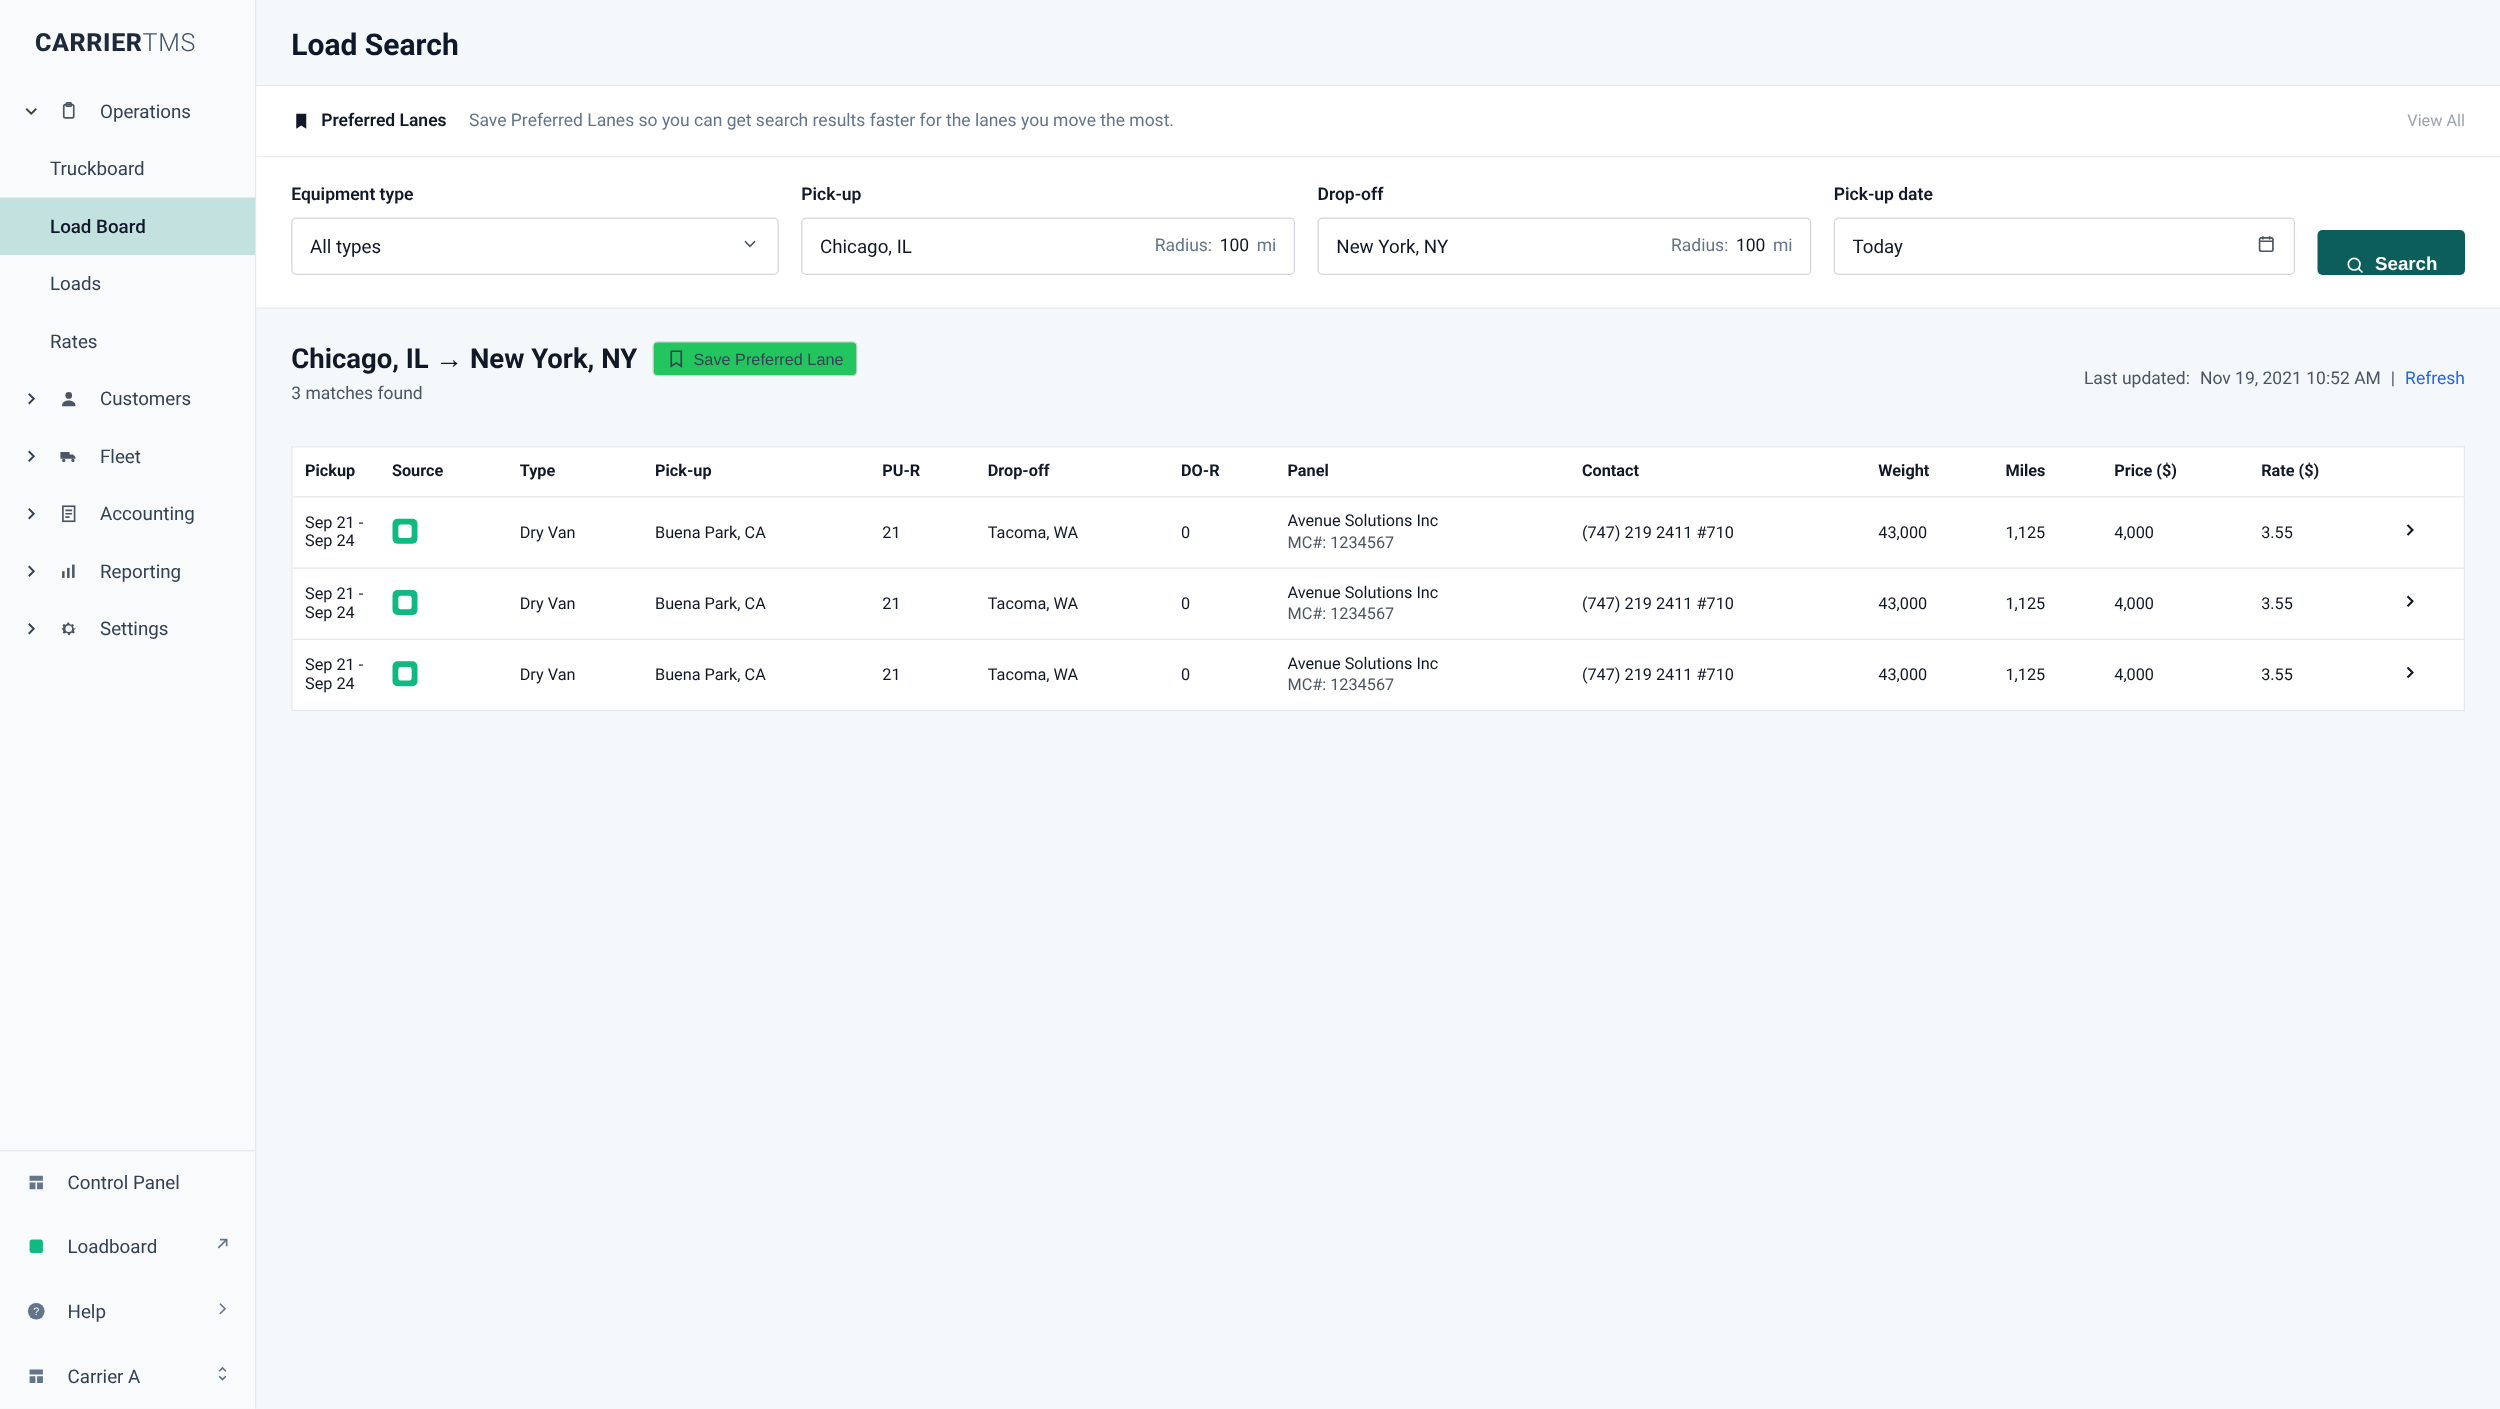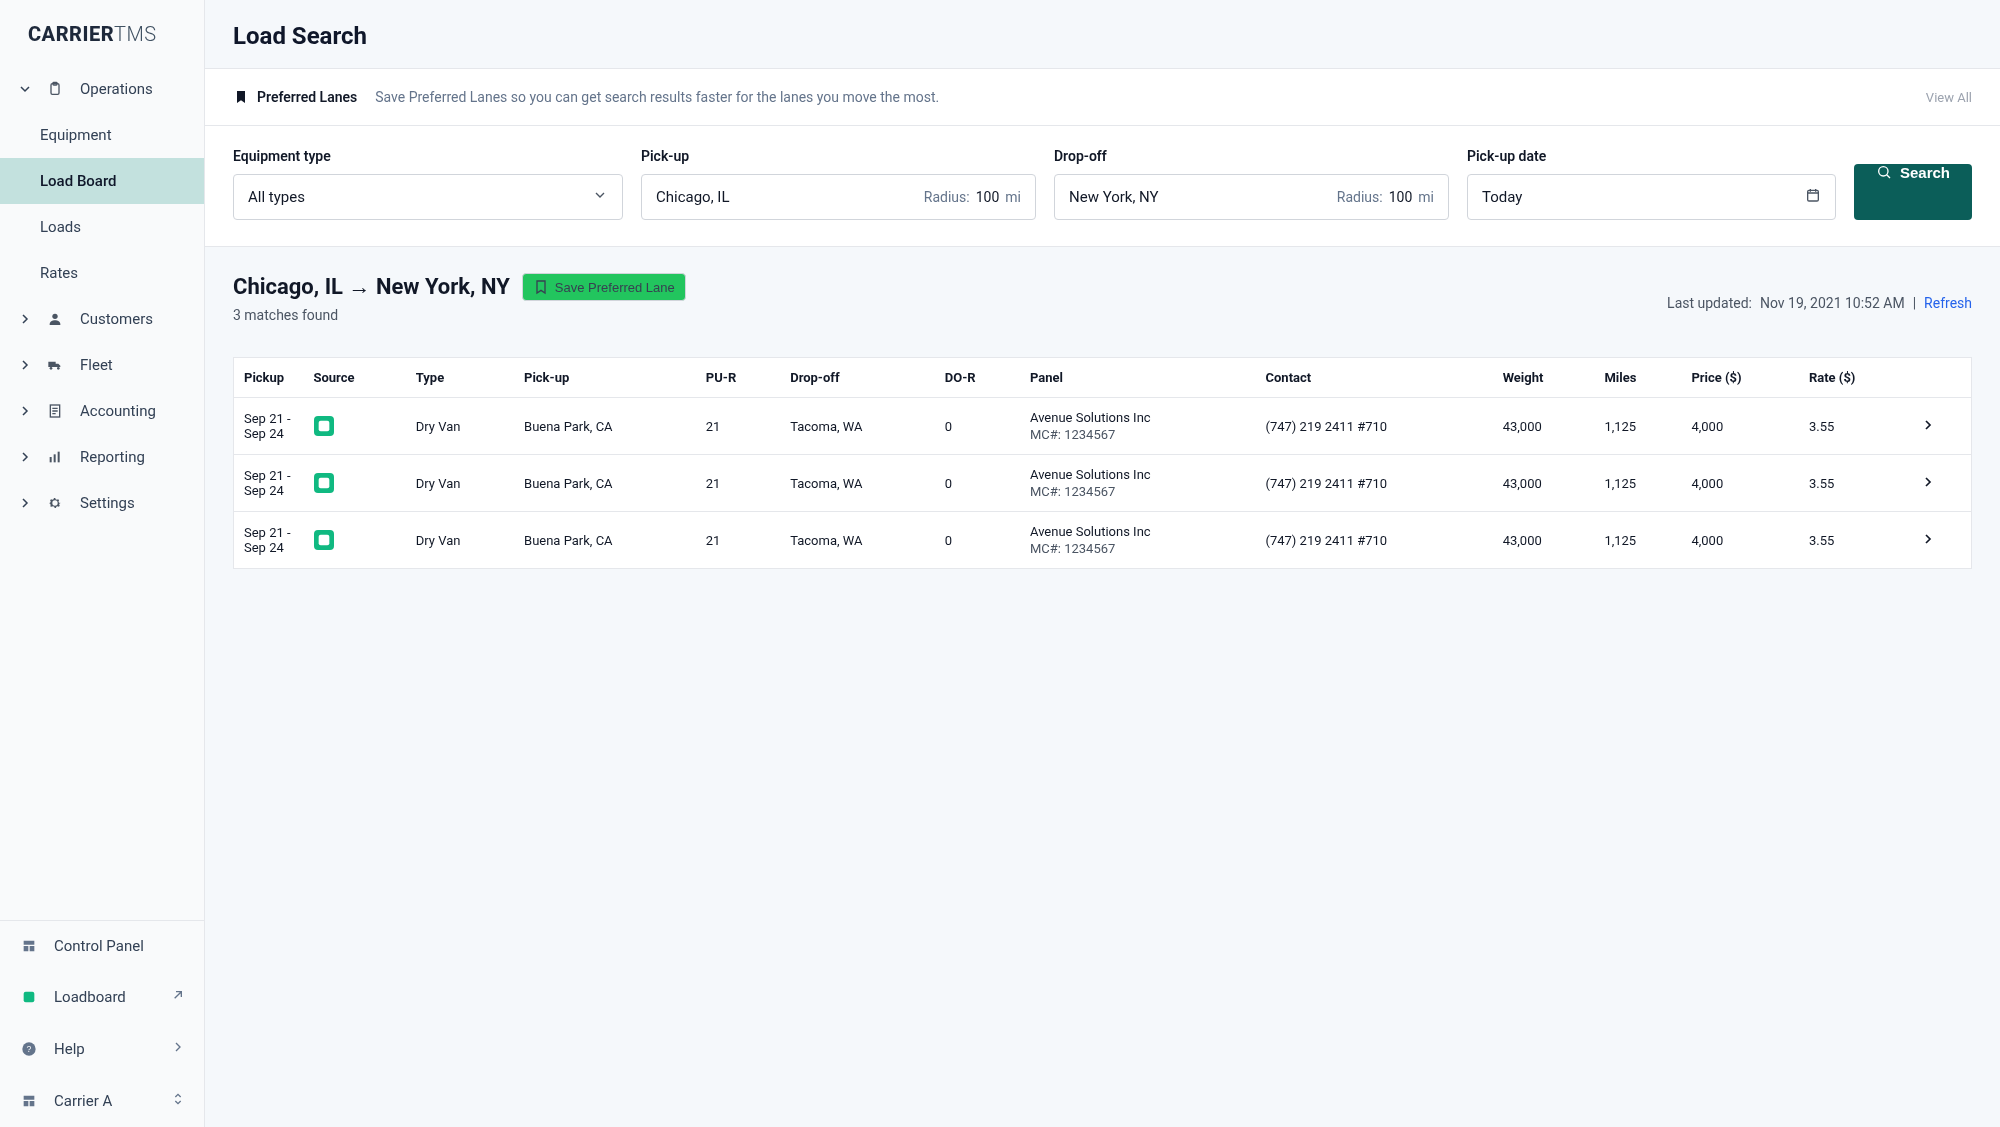--- a/index.html
+++ b/index.html
@@ -109,30 +109,30 @@
     color:#111827;
   }
   .field-equipment { width: 390px; }
   .field-pickup, .field-dropoff { width: 395px; }
   .field-date { flex:1; }
   .input-like .dropdown-caret { margin-left:auto; color:#4b5563; }
   .radius-block { margin-left:auto; display:flex; align-items:center; gap:6px; font-size:14px; color:#64748b; }
   .radius-block .val { color:#111827; }
   .cal-icon { margin-left:auto; color:#4b5563; }
   .search-btn {
-    height:56px;
+    height:36px;
     background:#0b5e59;
     color:#fff;
     border:none;
     border-radius:4px;
     padding:0 22px;
     font-size:15px;
     font-weight:600;
     display:flex;
-    align-items:flex-start;
+    align-items:flex-end;
     gap:8px;
     cursor:pointer;
   }
   .search-btn svg { color:#fff; }
 
   
   .results { padding: 26px 28px; }
   .results-header { display:flex; align-items:flex-start; }
   .results-header .lane { display:flex; align-items:center; gap:12px; }
   .results-header h2 { font-size:22px; font-weight:700; color:#111827; }
@@ -192,21 +192,21 @@
             </svg>
           </span>
         <span class="ico">
             <svg viewBox="0 0 24 24" fill="none" stroke="currentColor" stroke-width="2">
               <rect x="6" y="4" width="12" height="16" rx="2"></rect>
               <rect x="9" y="2" width="6" height="4" rx="1"></rect>
             </svg>
           </span>
         <span>Operations</span>
       </div>
-      <div class="nav-subitem">Equipment</div>
+      <div class="nav-subitem">Truckboard</div>
       <div class="nav-subitem active">Load Board</div>
       <div class="nav-subitem">Loads</div>
       <div class="nav-subitem">Rates</div>
 
       <div class="nav-group-header">
         <span class="chev">
             <svg class="chev-small" viewBox="0 0 10 10">
               <path d="M3 1l4 4-4 4" fill="none" stroke="currentColor" stroke-width="1.5"></path>
             </svg>
           </span>

